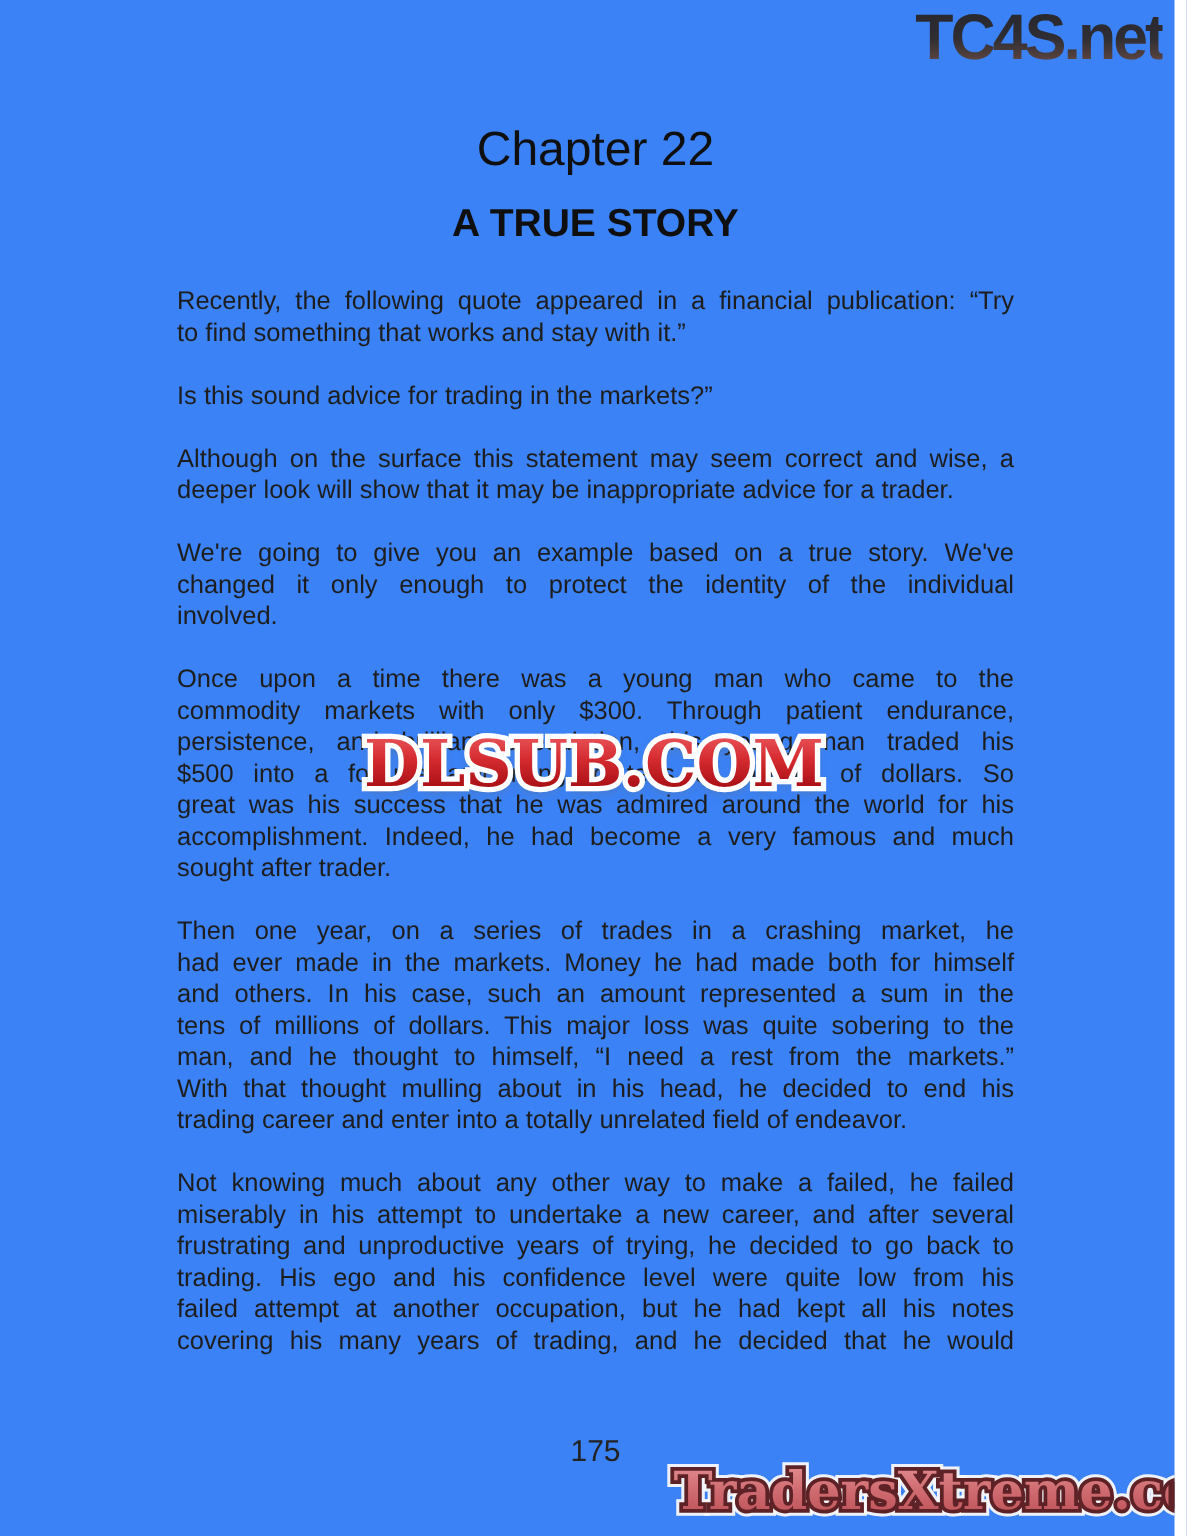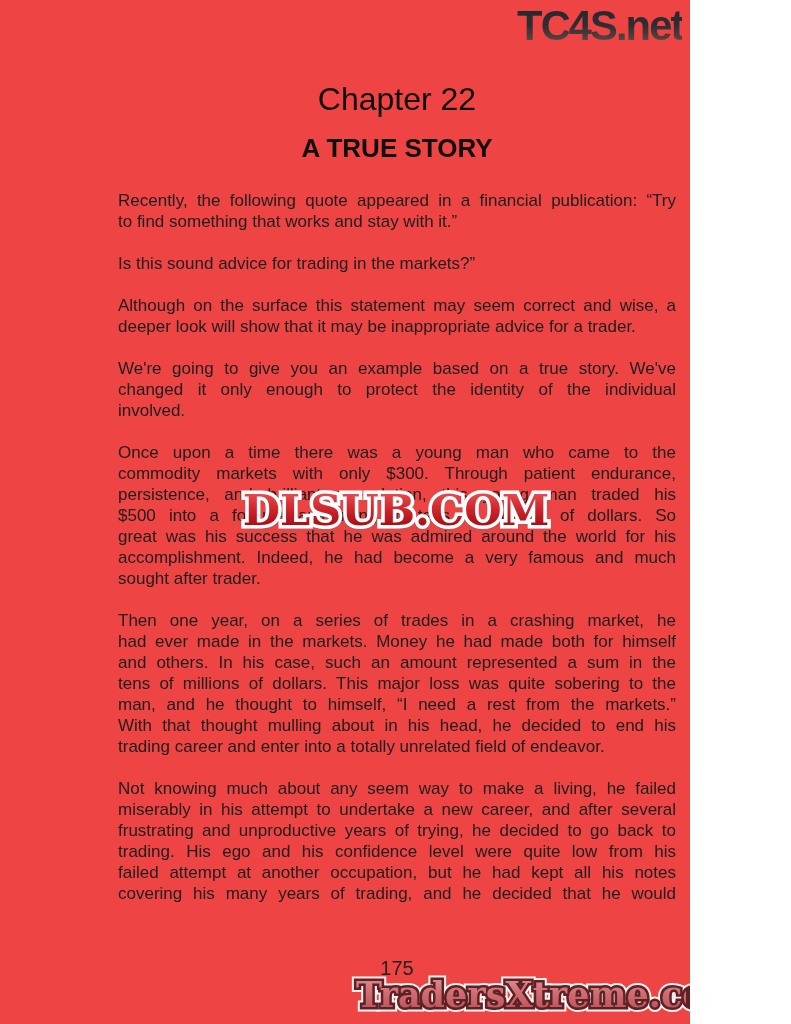--- a/index.html
+++ b/index.html
@@ -1,20 +1,20 @@
 <!DOCTYPE html>
 <html><head>
 <meta charset="utf-8">
 <style>
   html, body { margin: 0; padding: 0; background: #ffffff; }
   .page {
     position: relative;
-    width: 690px;
+    width: 783px;
     height: 1024px;
-    background: #ef4444;
+    background: #3b82f6;
     overflow: hidden;
     font-family: "Liberation Sans", sans-serif;
   }
 
   
   .top-logo {
     position: absolute;
     top: 2px;
     right: 8px;
     font-family: "Liberation Sans", sans-serif;
@@ -168,21 +168,21 @@
         <div class="para">
           <div class="line j">Then one year, on a series of trades in a crashing market, he</div>
           <div class="line j">had ever made in the markets.  Money he had made both for himself</div>
           <div class="line j">and others.  In his case, such an amount represented a sum in the</div>
           <div class="line j">tens of millions of dollars.  This major loss was quite sobering to the</div>
           <div class="line j">man, and he thought to himself, “I need a rest from the markets.”</div>
           <div class="line j">With that thought mulling about in his head, he decided to end his</div>
           <div class="line">trading career and enter into a totally unrelated field of endeavor.</div>
         </div>
         <div class="para">
-          <div class="line j">Not knowing much about any seem way to make a living, he failed</div>
+          <div class="line j">Not knowing much about any other way to make a failed, he failed</div>
           <div class="line j">miserably in his attempt to undertake a new career, and after several</div>
           <div class="line j">frustrating and unproductive years of trying, he decided to go back to</div>
           <div class="line j">trading. His ego and his confidence level were quite low from his</div>
           <div class="line j">failed attempt at another occupation, but he had kept all his notes</div>
           <div class="line j">covering his many years of trading, and he decided that he would</div>
         </div>
       </div>
   </div>
 
   <div class="watermark">

